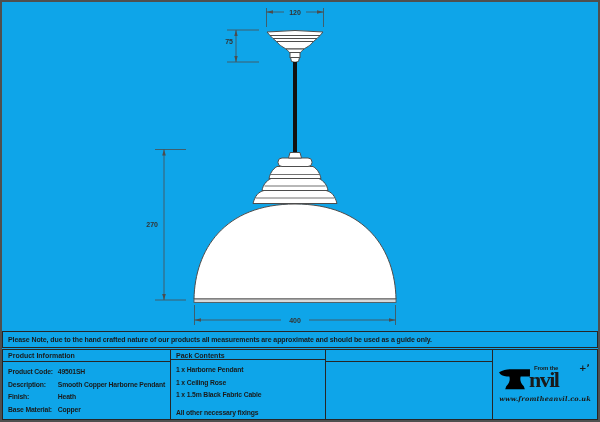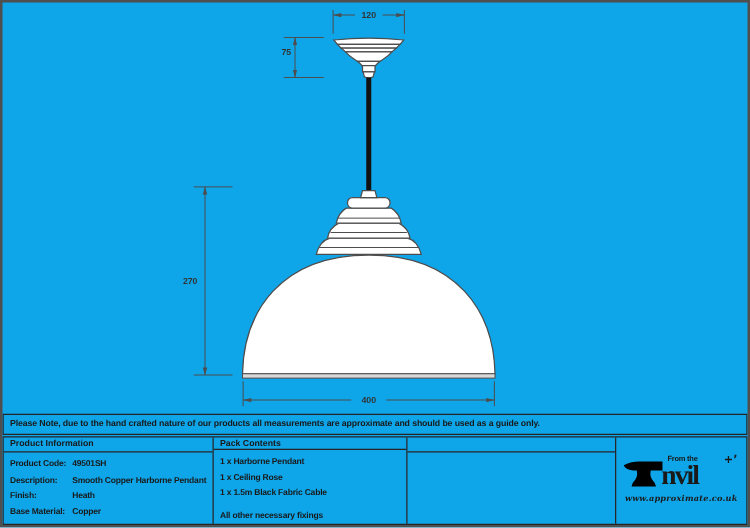--- a/index.html
+++ b/index.html
@@ -156,18 +156,18 @@
     </div>
 
     <div class="col col-logo">
       <div class="logo">
         <svg class="anvil-icon" viewBox="0 0 32 24">
           <path d="M1 5 C5 2.5 9 2 13 2 L31 2 L31 9 L22 9 C21 12.5 22 15.5 25 18.5 L26 21.5 L7 21.5 L8 18.5 C11 15.5 12 12.5 11 9 L8.5 9 C5 9 2 7.5 1 5 Z" fill="#000"></path>
         </svg>
         <span class="logo-tagline">From the</span>
         <span class="logo-suffix">nvil</span>
         <span class="logo-marks">+ʼ</span>
-        <div class="logo-website">www.approximate.co.uk</div>
+        <div class="logo-website">www.fromtheanvil.co.uk</div>
       </div>
     </div>
 
   </div>
 </div>
 
 </body></html>

